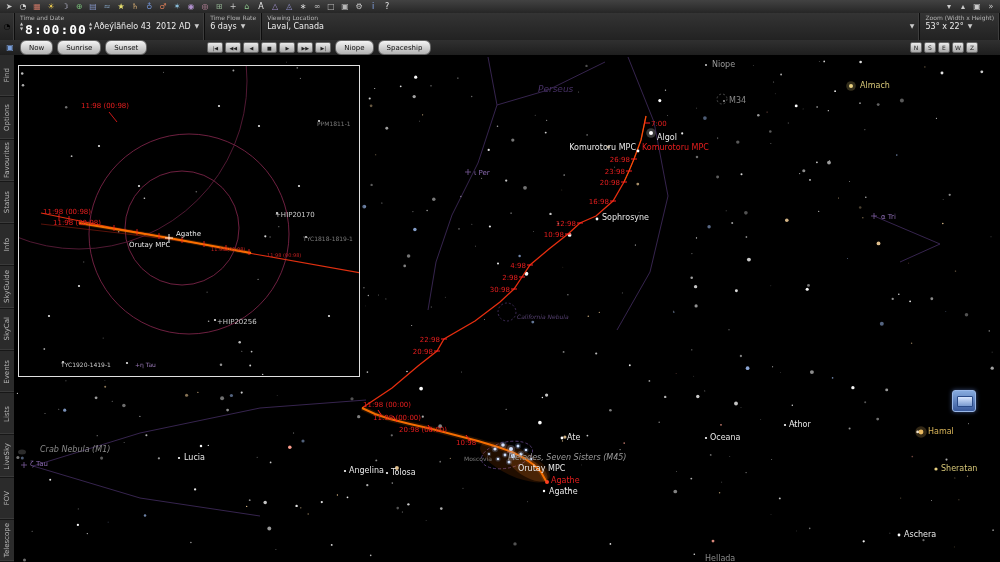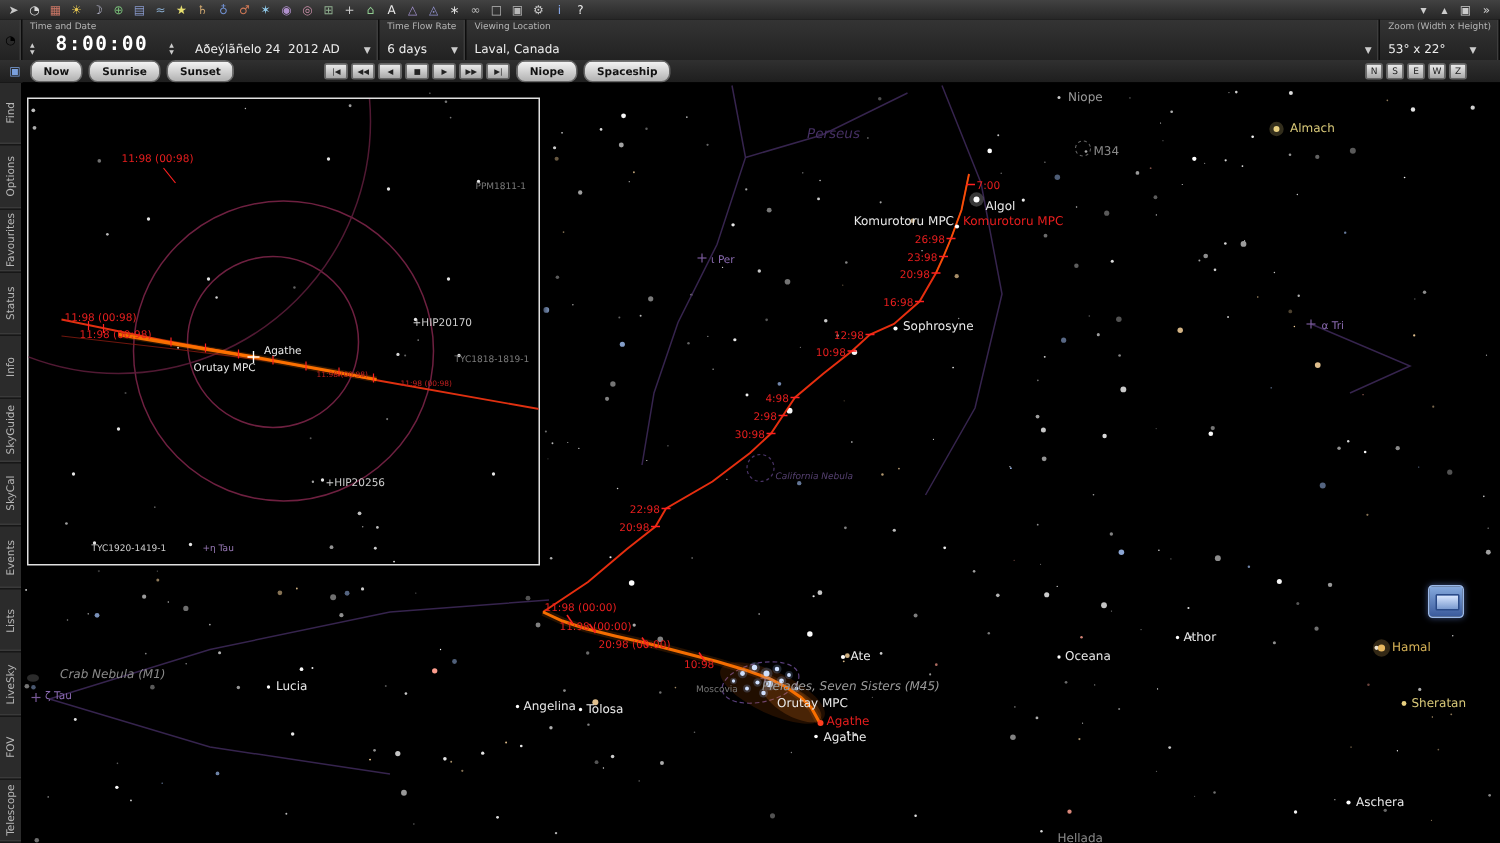--- a/index.html
+++ b/index.html
@@ -12,34 +12,34 @@
   .icon-strip{display:flex;align-items:center;gap:2px;}
   .ticon{font-size:8px;line-height:10px;width:12px;text-align:center;cursor:default;user-select:none;}
   .spacer{flex:1;}
 
   
   .row2{position:absolute;top:13px;left:0;right:0;height:27px;background:linear-gradient(#343434,#222);
         border-bottom:1px solid #000;display:flex;align-items:stretch;}
   .group{position:relative;border-right:1px solid #0d0d0d;box-shadow:inset -1px 0 0 #3d3d3d;padding:1px 5px 2px;}
   .tgl{display:flex;align-items:center;justify-content:center;width:14px;padding:0;}
   .group-label{font-size:6px;color:#b4b4b4;height:8px;line-height:8px;white-space:nowrap;}
-  .group-row{display:flex;align-items:flex-end;gap:14px;height:15px;}
+  .group-row{display:flex;align-items:flex-start;gap:2px;height:15px;}
   .seg{font-family:"DejaVu Sans Mono",monospace;font-weight:bold;font-size:13px;color:#fff;letter-spacing:1px;}
   .stepper{display:flex;flex-direction:column;gap:1px;line-height:4px;}
   .stepper span{font-size:4px;color:#ccc;}
   .fieldtext{font-size:8px;color:#eee;white-space:nowrap;}
   .dd{font-size:6px;color:#ccc;margin-left:2px;}
   .flex1{flex:1;}
   .sb{justify-content:space-between;width:auto;}
 
   
   .row3{position:absolute;top:40px;left:0;right:0;height:15px;background:linear-gradient(#303030,#1e1e1e);
         border-bottom:1px solid #000;display:flex;align-items:center;gap:4px;padding:0 4px;}
   .pill{height:15px;border-radius:6px;background:linear-gradient(#f4f4f4,#b2b2b2);border:1px solid #666;
-        font-size:7px;line-height:8px;padding:0 8px;color:#111;font-family:"DejaVu Sans",sans-serif;font-weight:bold;}
+        font-size:7px;line-height:8px;padding:0 8px;color:#111;font-family:"DejaVu Sans",sans-serif;}
   .playback{display:flex;gap:2px;margin-left:56px;}
   .sq{width:16px;height:11px;border-radius:2px;background:linear-gradient(#ececec,#a8a8a8);border:1px solid #666;
       font-size:5px;line-height:8px;color:#222;padding:0;font-family:"DejaVu Sans",sans-serif;}
   .compassbox{display:flex;gap:2px;margin-right:18px;}
   .csq{width:12px;height:11px;border-radius:2px;background:linear-gradient(#ececec,#a8a8a8);border:1px solid #666;
       font-size:6px;line-height:8px;color:#222;padding:0;font-family:"DejaVu Sans",sans-serif;}
   .blueicon{color:#7aa0dd;}
 
   
   .sidebar{position:absolute;top:55px;left:0;bottom:0;width:14px;background:#2b2b2b;border-right:1px solid #4a4a4a;
@@ -114,21 +114,21 @@
         <div class="stepper">
           <span>▲</span>
           <span>▼</span>
         </div>
         <div class="seg">8:00:00</div>
         <div class="stepper">
           <span>▲</span>
           <span>▼</span>
         </div>
         <div class="fieldtext">
-          <span>Aðeýlãñelo 24</span>&nbsp;
+          <span>Aðeýlãñelo 43</span>&nbsp;
           <span>2012 AD</span>
         </div>
         <div class="dd">▼</div>
       </div>
     </div>
     <div class="group">
       <div class="group-label">Time Flow Rate</div>
       <div class="group-row">
         <div class="fieldtext">6 days</div>
         <div class="dd">▼</div>

